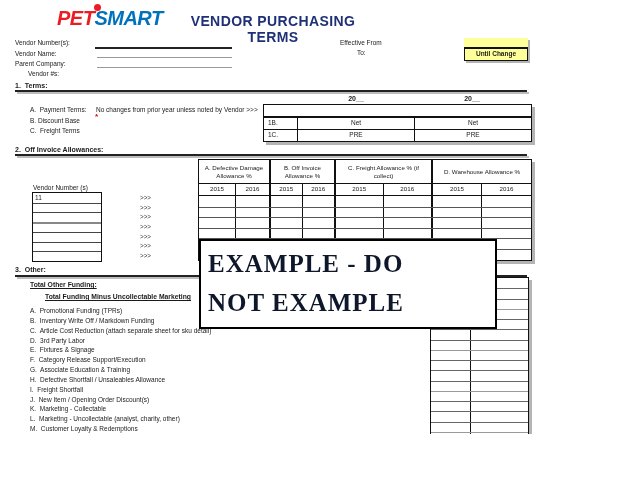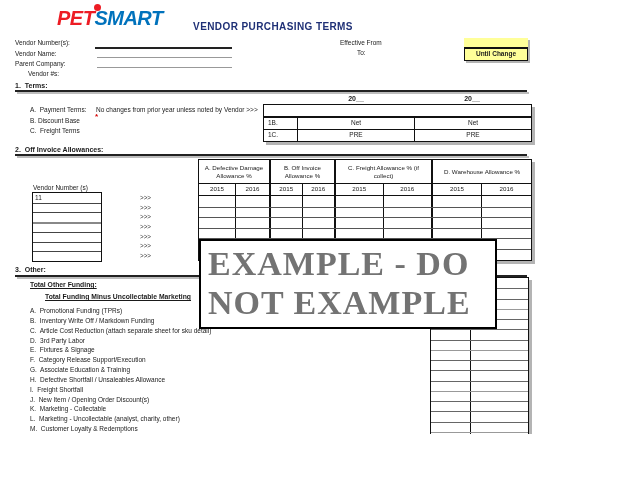--- a/index.html
+++ b/index.html
@@ -7,22 +7,22 @@
         font-family:"Liberation Sans",sans-serif;color:#1a1a1a;overflow:hidden;}
   .abs{position:absolute;}
   .lbl{font-size:6.5px;line-height:8px;white-space:pre;}
 
   
   .logo{left:57px;top:7px;font-style:italic;font-weight:bold;font-size:20px;letter-spacing:-0.5px;}
   .logo .pet{color:#ED1C24;}
   .logo .smart{color:#0072BC;}
   .ball{position:absolute;left:37px;top:-3px;width:7px;height:7px;border-radius:50%;background:#ED1C24;}
 
-  .title{left:168px;top:21px;width:210px;text-align:center;font-weight:bold;
-         font-size:10px;color:#1f3076;letter-spacing:0.4px;}
+  .title{left:168px;top:13px;width:210px;text-align:center;font-weight:bold;
+         font-size:14px;color:#1f3076;letter-spacing:0.4px;}
 
   
   .uline{background:#222;height:1.5px;}
   .uline2{background:#999;height:1px;}
 
   
   .effbox{left:464px;top:38px;width:64px;box-shadow:2px 2px 0 #b4b4b4;}
   .eff1{height:9px;background:#FFFF99;border-bottom:1.5px solid #111;}
   .eff2{height:11px;background:#FFFF99;border:1px solid #111;font-size:6.5px;font-weight:bold;
         text-align:center;line-height:10px;}
@@ -79,22 +79,22 @@
              box-shadow:3px 3px 0 #b4b4b4;z-index:5;}
   .frow{display:flex;height:10.26px;box-sizing:border-box;}
   .frow + .frow{border-top:1px solid #666;}
   .fundtable .frow:nth-child(4n){border-top:1.5px solid #999;}
   .fc1{width:40px;border-right:1.5px solid #111;box-sizing:border-box;}
   .fc2{flex:1;}
 
   
   .overlay{left:199px;top:239px;width:298px;height:90px;background:#fff;border:2px solid #000;
            box-sizing:border-box;z-index:20;padding:3px 0 0 7px;}
-  .ovl-line{font-family:"Liberation Serif",serif;font-weight:bold;font-size:34px;line-height:39px;
-            color:#737373;letter-spacing:1px;white-space:pre;}
+  .ovl-line{font-family:"Liberation Serif",serif;font-weight:bold;font-size:25px;line-height:39px;
+            color:#0f172a;letter-spacing:1px;white-space:pre;}
 </style>
 </head>
 <body>
 
 <div class="page">
 
   <div class="abs logo">
     <span class="pet">PET</span><span class="smart">SMART</span>
     <span class="ball"></span>
   </div>

